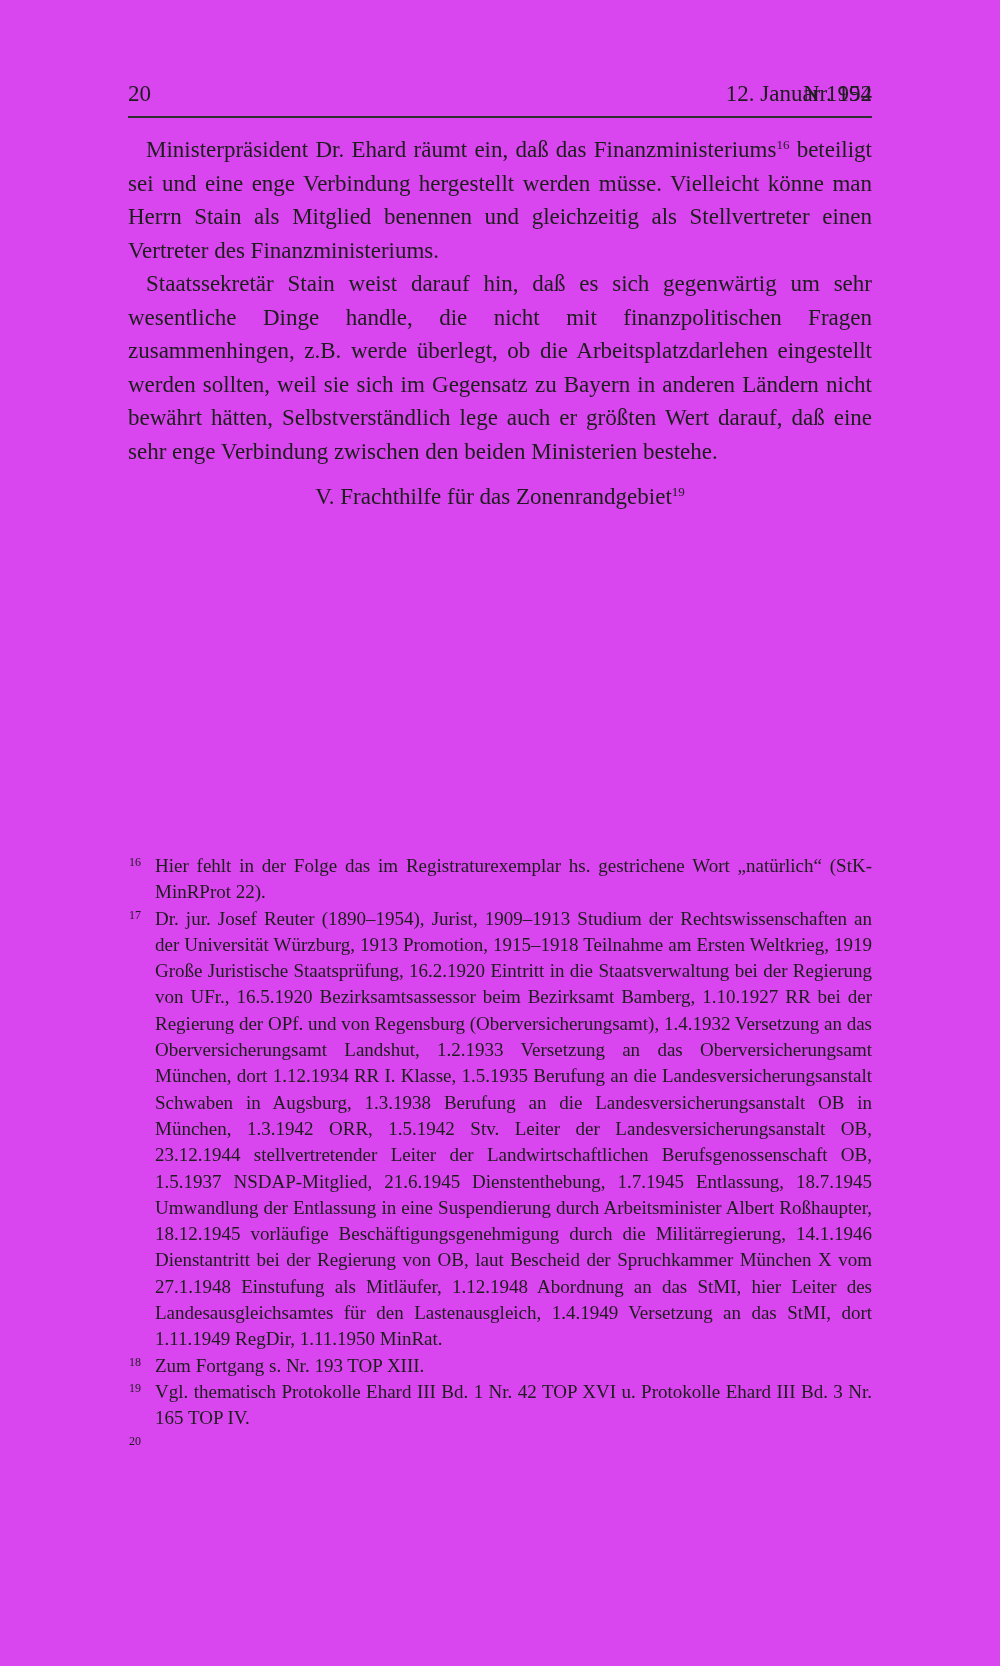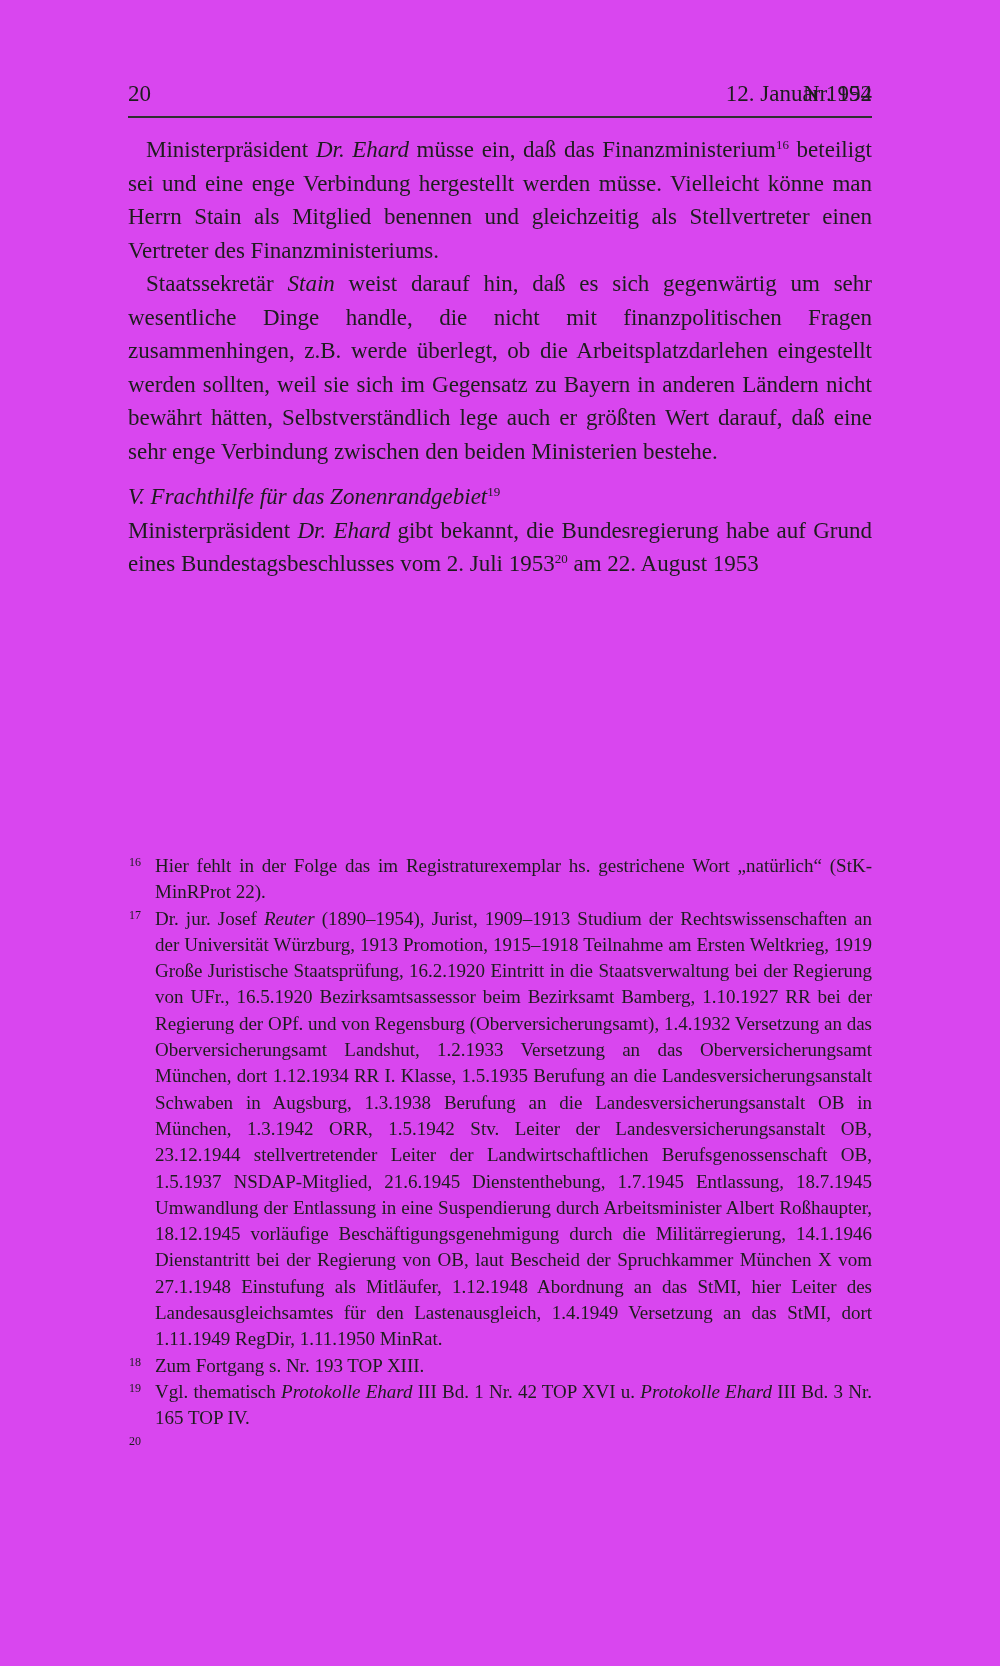--- a/index.html
+++ b/index.html
@@ -26,55 +26,54 @@
     border-top: 2px solid #2f2f2f;
   }
   .body-text {
     position: absolute;
     top: 133px; left: 128px; width: 744px;
     font-size: 23px; line-height: 33.5px;
     text-align: justify;
   }
   .body-text p { margin: 0; }
   .body-text p.indent { text-indent: 18px; }
-  .body-text p.heading { margin-top: 12px; text-align: left; }
+  .body-text p.heading { margin-top: 12px; text-align: center; }
   .footnotes {
     position: absolute;
     top: 853px; left: 128px; width: 744px;
     font-size: 19px; line-height: 26.3px;
     text-align: justify;
   }
   .footnote { position: relative; padding-left: 27px; margin: 0; }
   .fn-marker {
     position: absolute; left: 1px; top: 3px;
     font-size: 12px; line-height: 1;
   }
-  .it { font-style: italic; }
+  .it { }
   .sup {
     font-size: 13px; line-height: 0;
     position: relative; top: -8px;
     font-style: normal;
   }
 </style>
 </head>
 <body>
 
 <div class="page">
   <div class="header">
     <span>20</span>
     <span class="center">12. Januar 1954</span>
     <span>Nr. 192</span>
   </div>
   <div class="header-rule"></div>
 
   <div class="body-text">
-      <p class="indent"><span>Ministerpräsident </span><span class="it">Dr. Ehard</span><span> müsse ein, daß das Finanzministerium</span><span class="sup">16</span><span> beteiligt sei und eine enge Verbindung hergestellt werden müsse. Vielleicht könne man Herrn Stain als Mitglied benennen und gleichzeitig als Stellvertreter einen Vertreter des Finanzministeriums.</span></p>
+      <p class="indent"><span>Ministerpräsident </span><span class="it">Dr. Ehard</span><span> räumt ein, daß das Finanzministeriums</span><span class="sup">16</span><span> beteiligt sei und eine enge Verbindung hergestellt werden müsse. Vielleicht könne man Herrn Stain als Mitglied benennen und gleichzeitig als Stellvertreter einen Vertreter des Finanzministeriums.</span></p>
       <p class="indent"><span>Staatssekretär </span><span class="it">Stain</span><span> weist darauf hin, daß es sich gegenwärtig um sehr wesentliche Dinge handle, die nicht mit finanzpolitischen Fragen zusammenhingen, z.B. werde überlegt, ob die Arbeitsplatzdarlehen eingestellt werden sollten, weil sie sich im Gegensatz zu Bayern in anderen Ländern nicht bewährt hätten, Selbstverständlich lege auch er größten Wert darauf, daß eine sehr enge Verbindung zwischen den beiden Ministerien bestehe.</span></p>
       <p class="heading"><span class="it">V. Frachthilfe für das Zonenrandgebiet</span><span class="sup">19</span></p>
-      <p class=""><span>Ministerpräsident </span><span class="it">Dr. Ehard</span><span> gibt bekannt, die Bundesregierung habe auf Grund eines Bundestagsbeschlusses vom 2. Juli 1953</span><span class="sup">20</span><span> am 22. August 1953</span></p>
     </div>
 
   <div class="footnotes">
       <div class="footnote"><span class="fn-marker">16</span><span><span>Hier fehlt in der Folge das im Registraturexemplar hs. gestrichene Wort „natürlich“ (StK-MinRProt 22).</span></span></div>
       <div class="footnote"><span class="fn-marker">17</span><span><span>Dr. jur. Josef </span><span class="it">Reuter</span><span> (1890–1954), Jurist, 1909–1913 Studium der Rechtswissenschaften an der Universität Würzburg, 1913 Promotion, 1915–1918 Teilnahme am Ersten Weltkrieg, 1919 Große Juristische Staatsprüfung, 16.2.1920 Eintritt in die Staatsverwaltung bei der Regierung von UFr., 16.5.1920 Bezirksamtsassessor beim Bezirksamt Bamberg, 1.10.1927 RR bei der Regierung der OPf. und von Regensburg (Oberversicherungsamt), 1.4.1932 Versetzung an das Oberversicherungsamt Landshut, 1.2.1933 Versetzung an das Oberversicherungsamt München, dort 1.12.1934 RR I. Klasse, 1.5.1935 Berufung an die Landesversicherungsanstalt Schwaben in Augsburg, 1.3.1938 Berufung an die Landesversicherungsanstalt OB in München, 1.3.1942 ORR, 1.5.1942 Stv. Leiter der Landesversicherungsanstalt OB, 23.12.1944 stellvertretender Leiter der Landwirtschaftlichen Berufsgenossenschaft OB, 1.5.1937 NSDAP-Mitglied, 21.6.1945 Dienstenthebung, 1.7.1945 Entlassung, 18.7.1945 Umwandlung der Entlassung in eine Suspendierung durch Arbeitsminister Albert Roßhaupter, 18.12.1945 vorläufige Beschäftigungsgenehmigung durch die Militärregierung, 14.1.1946 Dienstantritt bei der Regierung von OB, laut Bescheid der Spruchkammer München X vom 27.1.1948 Einstufung als Mitläufer, 1.12.1948 Abordnung an das StMI, hier Leiter des Landesausgleichsamtes für den Lastenausgleich, 1.4.1949 Versetzung an das StMI, dort 1.11.1949 RegDir, 1.11.1950 MinRat.</span></span></div>
       <div class="footnote"><span class="fn-marker">18</span><span><span>Zum Fortgang s. Nr. 193 TOP XIII.</span></span></div>
       <div class="footnote"><span class="fn-marker">19</span><span><span>Vgl. thematisch </span><span class="it">Protokolle Ehard</span><span> III Bd. 1 Nr. 42 TOP XVI u. </span><span class="it">Protokolle Ehard</span><span> III Bd. 3 Nr. 165 TOP IV.</span></span></div>
       <div class="footnote"><span class="fn-marker">20</span></div>
     </div>
 </div>

